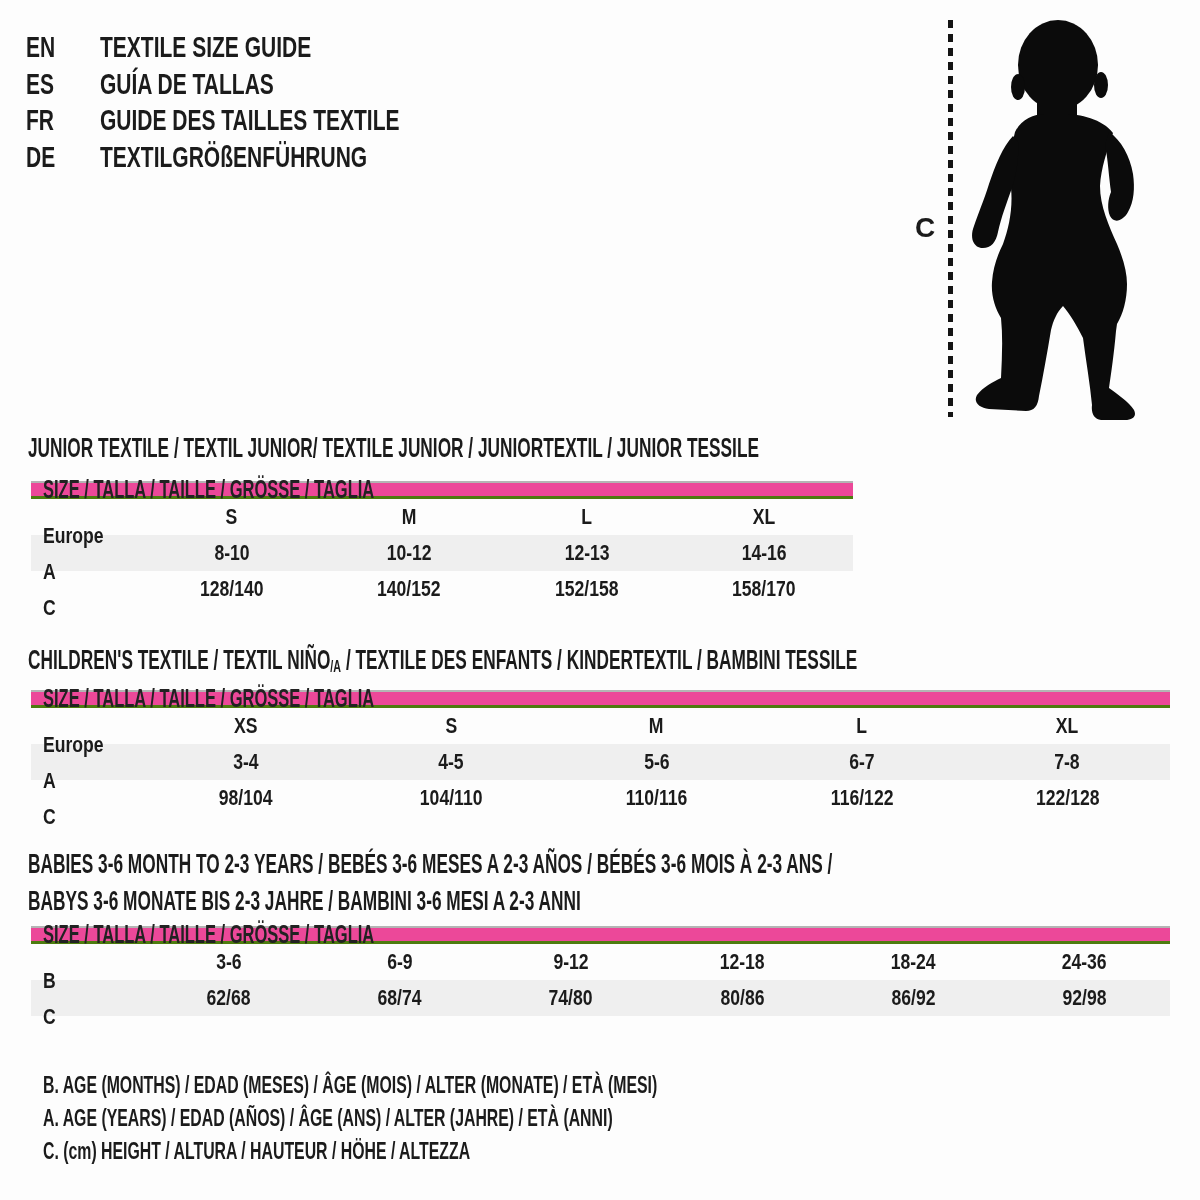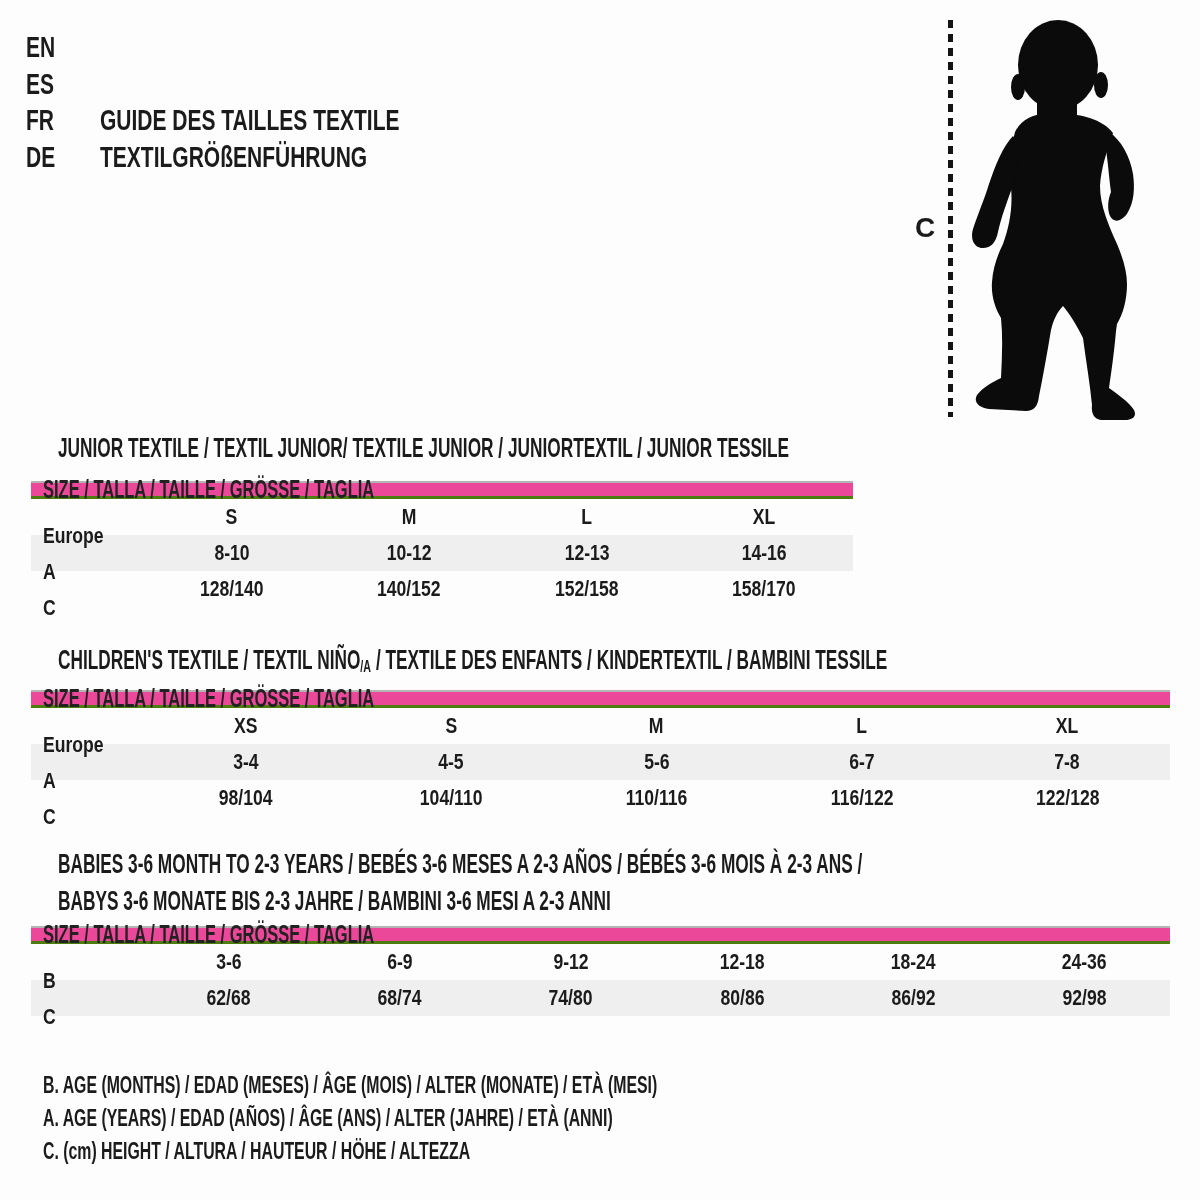--- a/index.html
+++ b/index.html
@@ -23,21 +23,21 @@
 
   
   .measure-line {
     position:absolute; left:948px; top:20px; width:5px; height:397px;
     background:repeating-linear-gradient(to bottom, #141414 0 8px, transparent 8px 14px);
   }
   .measure-label { position:absolute; left:912px; top:212px; width:26px; text-align:center; font-size:28px; }
   .figure-svg { position:absolute; left:966px; top:16px; }
 
   
-  .section-title { position:absolute; left:58px; font-size:27px; line-height:30px; }
+  .section-title { position:absolute; left:28px; font-size:27px; line-height:30px; }
   .title-junior   { top:433px; }
   .title-children { top:645px; }
   .title-babies   { top:846px; line-height:37px; }
   .subA { font-size:0.62em; position:relative; top:0.18em; }
 
   
   .size-table { position:absolute; left:31px; }
   .t-junior   { top:481px; width:822px; }
   .t-children { top:690px; width:1139px; }
   .t-babies   { top:926px; width:1139px; }
@@ -57,23 +57,25 @@
   .legend-line { height:33px; display:flex; align-items:center; }
 </style>
 </head>
 <body>
 
 <div class="page">
 
   <div class="lang">
     <div class="lang-row">
       <span class="lang-code"><span class="cx70">EN</span></span>
+      <span><span class="cx70">TEXTILE SIZE GUIDE</span></span>
     </div>
     <div class="lang-row">
       <span class="lang-code"><span class="cx70">ES</span></span>
+      <span><span class="cx70">GUÍA DE TALLAS</span></span>
     </div>
     <div class="lang-row">
       <span class="lang-code"><span class="cx70">FR</span></span>
       <span><span class="cx70">GUIDE DES TAILLES TEXTILE</span></span>
     </div>
     <div class="lang-row">
       <span class="lang-code"><span class="cx70">DE</span></span>
       <span><span class="cx70">TEXTILGRÖßENFÜHRUNG</span></span>
     </div>
   </div>

